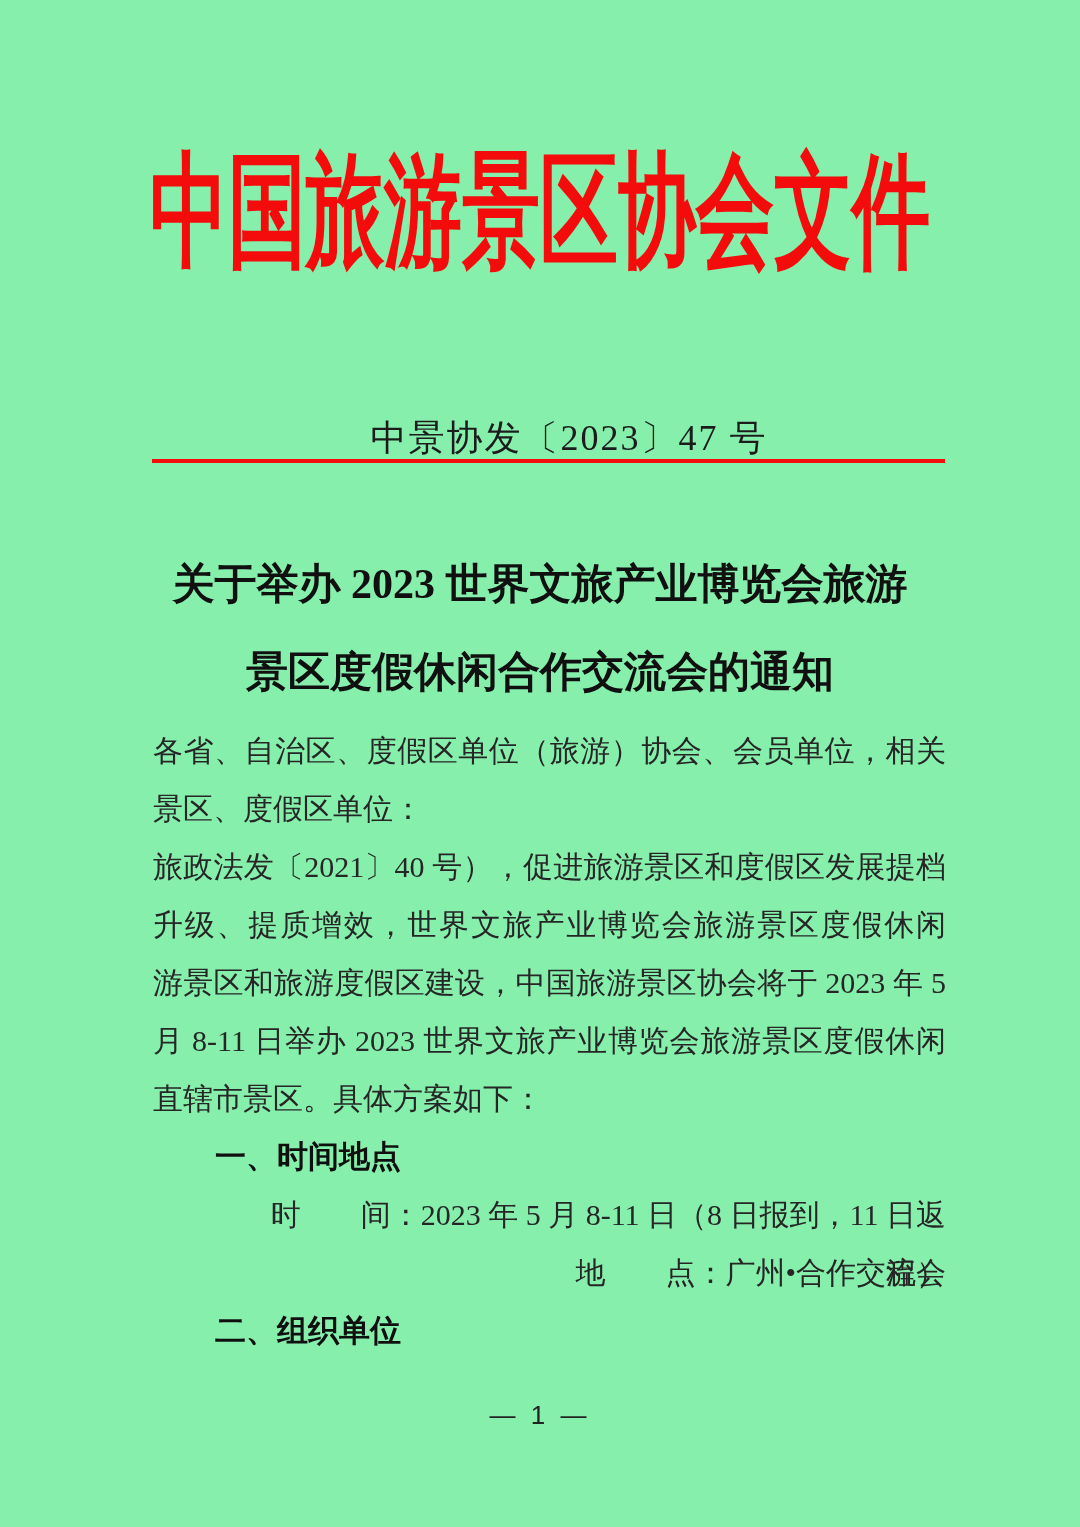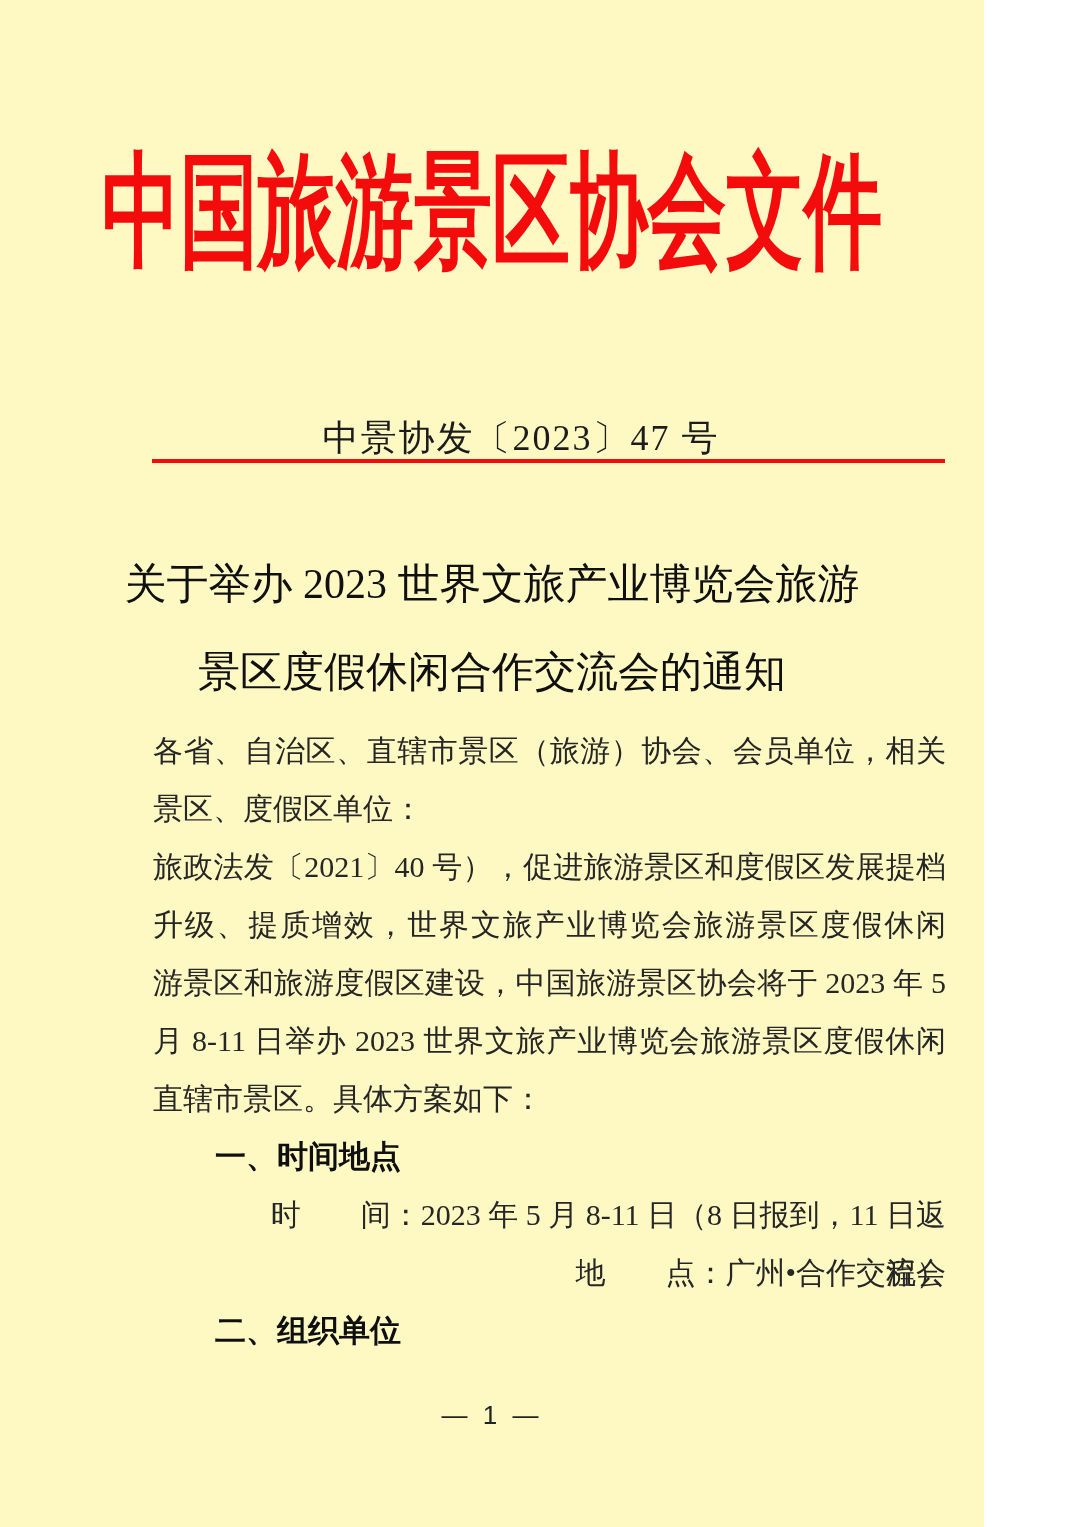--- a/index.html
+++ b/index.html
@@ -2,23 +2,23 @@
 <html style="--red: #f40b0b;"><head>
 <meta charset="utf-8">
 <style>
   html, body {
     margin: 0;
     padding: 0;
     background: #ffffff;
   }
   .page {
     position: relative;
-    width: 984px;
+    width: 1080px;
     height: 1527px;
-    background: #fef9c3;
+    background: #86efac;
     overflow: hidden;
     font-family: "Liberation Serif", serif;
     color: #262626;
   }
   
   .header-title {
     position: absolute;
     top: 150px;
     left: 0;
     width: 100%;
@@ -54,21 +54,21 @@
     background: var(--red, #f40b0b);
   }
   
   .doc-title {
     position: absolute;
     top: 540px;
     left: 0;
     width: 100%;
     text-align: center;
     font-size: 42px;
-    font-weight: normal;
+    font-weight: bold;
     color: #101010;
   }
   .title-line {
     line-height: 88px;
     white-space: nowrap;
   }
   
   .body-block {
     position: absolute;
     top: 722px;
@@ -120,21 +120,21 @@
   <div class="doc-number">中景协发〔2023〕47 号</div>
 
   <div class="red-rule"></div>
 
   <div class="doc-title">
     <div class="title-line">关于举办 2023 世界文旅产业博览会旅游</div>
     <div class="title-line">景区度假休闲合作交流会的通知</div>
   </div>
 
   <div class="body-block">
-    <div class="bline j">各省、自治区、直辖市景区（旅游）协会、会员单位，相关</div>
+    <div class="bline j">各省、自治区、度假区单位（旅游）协会、会员单位，相关</div>
     <div class="bline">景区、度假区单位：</div>
     <div class="bline j">旅政法发〔2021〕40 号），促进旅游景区和度假区发展提档</div>
     <div class="bline j">升级、提质增效，世界文旅产业博览会旅游景区度假休闲</div>
     <div class="bline j">游景区和旅游度假区建设，中国旅游景区协会将于 2023 年 5</div>
     <div class="bline j">月 8-11 日举办 2023 世界文旅产业博览会旅游景区度假休闲</div>
     <div class="bline">直辖市景区。具体方案如下：</div>
     <div class="bline hd">一、时间地点</div>
     <div class="bline ind">时　　间：2023 年 5 月 8-11 日（8 日报到，11 日返程）</div>
     <div class="bline ind">地　　点：广州•合作交流会</div>
     <div class="bline hd">二、组织单位</div>

